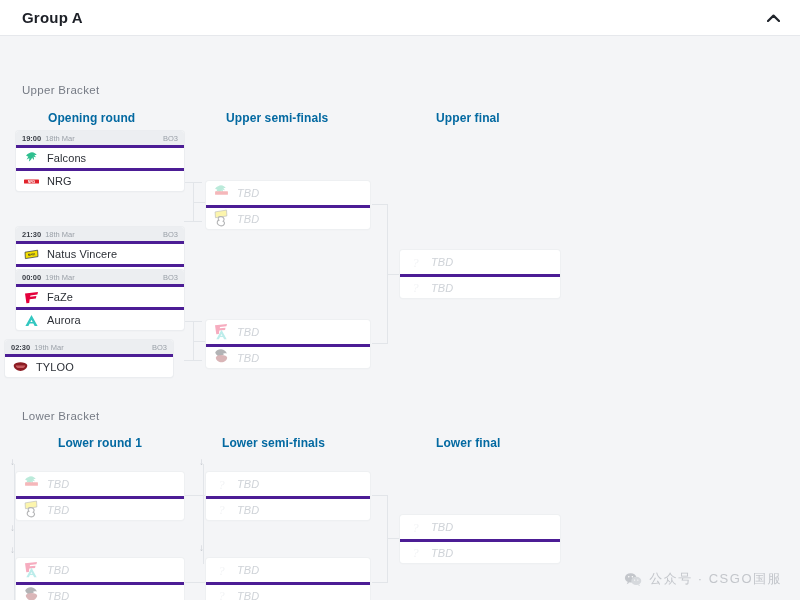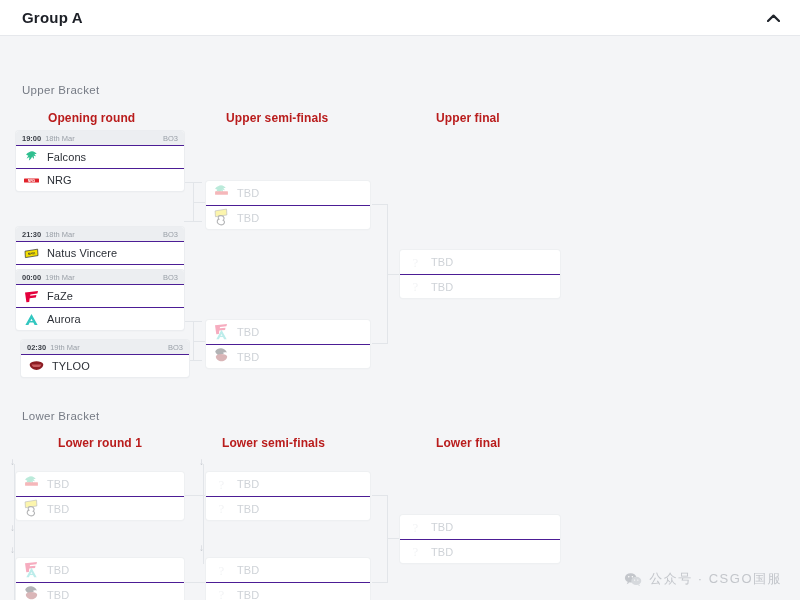--- a/index.html
+++ b/index.html
@@ -48,21 +48,21 @@
     position: absolute;
     font-size: 11.5px;
     color: #767b85;
     letter-spacing: .3px;
   }
 
   .round-head {
     position: absolute;
     font-size: 12px;
     font-weight: bold;
-    color: #b91c1c;
+    color: #0369a1;
     letter-spacing: .1px;
   }
 
   
   .match {
     position: absolute;
     width: 168px;
     background: #ffffff;
     border-radius: 3px;
     box-shadow: 0 0 0 1px #ebedf0, 0 1px 2px rgba(20,24,31,.06);
@@ -81,40 +81,40 @@
   .meta-time { font-weight: bold; color: #3b3f47; font-size: 7.5px; }
   .meta-date { color: #9aa0a8; }
   .meta-bo { margin-left: auto; color: #9aa0a8; }
 
   .team-row {
     height: 23px;
     display: flex;
     align-items: center;
     padding: 0 8px;
     gap: 8px;
-    border-top: 1px solid #4c1d95;
+    border-top: 3px solid #4c1d95;
   }
   .team-row:first-of-type { border-top: none; }
   .team-name {
     font-size: 11px;
     color: #2b2f36;
     letter-spacing: .1px;
     white-space: nowrap;
   }
   .logo {
     width: 15px; height: 15px;
     flex: 0 0 15px;
     display: flex; align-items: center; justify-content: center;
     position: relative;
   }
   .logo svg { display: block; }
 
   
   .match.tbd { box-shadow: 0 0 0 1px #eef0f2, 0 1px 2px rgba(20,24,31,.04); }
-  .match.tbd .team-row { height: 24px; }
+  .match.tbd .team-row { height: 24px; font-style: italic; }
   .match.tbd .team-name { color: #cfd3d8; }
   .match.tbd .logo { opacity: .32; }
   .qmark {
     font-size: 13px;
     color: #d6dadf;
     font-family: "Liberation Serif", serif;
     line-height: 1;
   }
   
   .logo-stack { position: relative; width: 15px; height: 15px; }
@@ -250,21 +250,21 @@
       <span class="logo">
         <svg width="15" height="13" viewBox="0 0 15 13">
             <path d="M7.5 1 L13.6 12 L10.6 12 L7.5 5.8 L4.4 12 L1.4 12 Z" fill="#33c7c0"></path>
             <rect x="5.1" y="8" width="4.8" height="1.5" fill="#33c7c0"></rect>
           </svg>
       </span>
       <span class="team-name">Aurora</span>
     </div>
   </div>
 
-  <div class="match" style="left:21px; top:304px;text-align:center;">
+  <div class="match" style="left:5px; top:304px;text-align:center;">
     <div class="match-meta">
       <span class="meta-time">02:30</span>
       <span class="meta-date">19th Mar</span>
       <span class="meta-bo">BO3</span>
     </div>
     <div class="team-row">
       <span class="logo">
         <svg width="15" height="12" viewBox="0 0 15 12">
             <path d="M7.5 1.2c3.1 0 5.9 1.1 6.6 2.5.6 1.3-.2 3.2-2 4.6-1.4 1.1-3 1.7-4.6 1.7-1.6 0-3.2-.6-4.6-1.7C1.1 6.9.3 5 .9 3.7 1.6 2.3 4.4 1.2 7.5 1.2z" fill="#8c1c23"></path>
             <path d="M2.6 4.6h9.8c-.3 1-1 1.9-2 2.5H4.6c-1-.6-1.7-1.5-2-2.5z" fill="#c75c60"></path>

